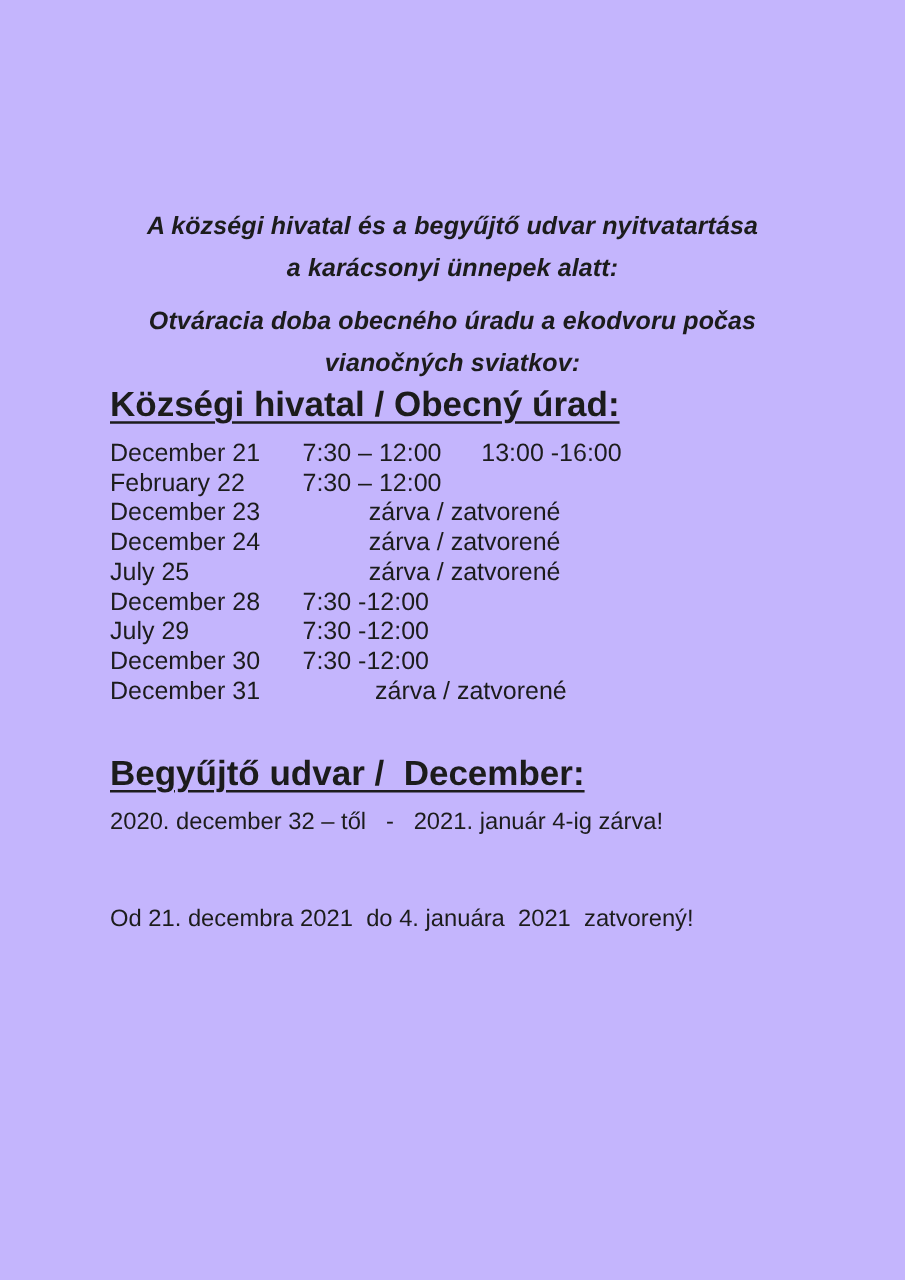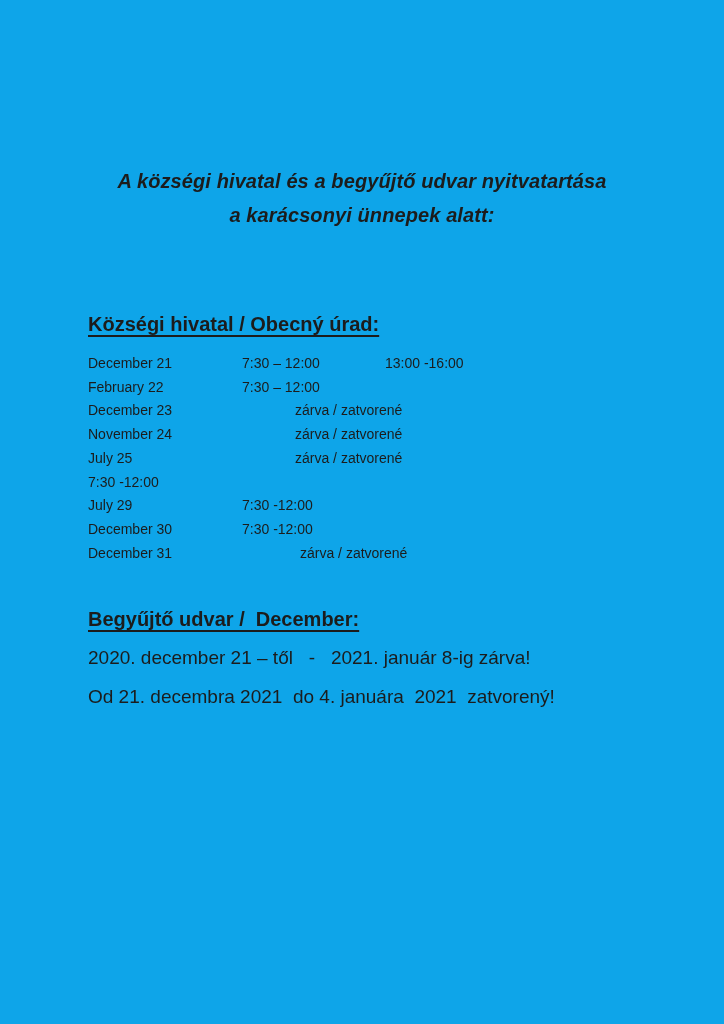--- a/index.html
+++ b/index.html
@@ -7,21 +7,21 @@
   html, body {
     background: #e9e9e9;
     font-family: "Liberation Sans", sans-serif;
   }
 
   .page {
     position: relative;
     width: 724px;
     height: 1024px;
     margin: 0 auto;
-    background: #0ea5e9;
+    background: #c4b5fd;
     color: #1c1c1c;
     overflow: hidden;
   }
 
   
   .title-block {
     position: absolute;
     top: 164px;
     left: 0;
     right: 0;
@@ -33,37 +33,37 @@
     letter-spacing: 0.1px;
   }
   .title-line { white-space: pre-wrap; }
   .title-sk { margin-top: 8px; }
 
   
   .section-heading {
     position: absolute;
     left: 88px;
     font-weight: bold;
-    font-size: 20px;
+    font-size: 28px;
     line-height: 24px;
     text-decoration: underline;
     text-decoration-thickness: 2px;
     text-underline-offset: 4px;
     white-space: pre-wrap;
   }
   .office-heading  { top: 312px; }
   .ekodvor-heading { top: 607px; }
 
   
   .schedule {
     position: absolute;
     top: 352px;
     left: 88px;
     right: 40px;
-    font-size: 14px;
+    font-size: 20px;
   }
   .t-row {
     display: flex;
     align-items: baseline;
     line-height: 23.7px;
     white-space: pre-wrap;
   }
   .t-date  { display: inline-block; width: 154px; flex: 0 0 154px; }
   .t-time1 { display: inline-block; width: 143px; flex: 0 0 143px; }
   .t-time2 { display: inline-block; }
@@ -73,33 +73,35 @@
 
   
   .ekodvor-line {
     position: absolute;
     left: 88px;
     font-size: 19px;
     line-height: 24px;
     white-space: pre-wrap;
   }
   .ekodvor-line-1 { top: 646px; }
-  .ekodvor-line-2 { top: 685px; }
+  .ekodvor-line-2 { top: 724px; }
 </style>
 </head>
 <body>
 
 <div class="page">
 
   <div class="title-block">
     <div class="title-hu">
       <div class="title-line">A községi hivatal és a begyűjtő udvar nyitvatartása</div>
       <div class="title-line">a karácsonyi ünnepek alatt:</div>
     </div>
     <div class="title-sk">
+      <div class="title-line">Otváracia doba obecného úradu a ekodvoru počas</div>
+      <div class="title-line">vianočných sviatkov:</div>
     </div>
   </div>
 
   <div class="section-heading office-heading">Községi hivatal / Obecný úrad:</div>
 
   <div class="schedule">
     <div class="t-row">
       <span class="t-date">December 21</span>
       <span class="t-time1">7:30 – 12:00</span>
       <span class="t-time2">13:00 -16:00</span>
@@ -111,32 +113,33 @@
       
       
     </div>
     <div class="t-row">
       <span class="t-date">December 23</span>
       
       
       <span class="t-status">zárva / zatvorené</span>
     </div>
     <div class="t-row">
-      <span class="t-date">November 24</span>
+      <span class="t-date">December 24</span>
       
       
       <span class="t-status">zárva / zatvorené</span>
     </div>
     <div class="t-row">
       <span class="t-date">July 25</span>
       
       
       <span class="t-status">zárva / zatvorené</span>
     </div>
     <div class="t-row">
+      <span class="t-date">December 28</span>
       <span class="t-time1">7:30 -12:00</span>
       
       
     </div>
     <div class="t-row">
       <span class="t-date">July 29</span>
       <span class="t-time1">7:30 -12:00</span>
       
       
     </div>
@@ -149,16 +152,16 @@
     <div class="t-row">
       <span class="t-date">December 31</span>
       
       
       <span class="t-status">zárva / zatvorené</span>
     </div>
   </div>
 
   <div class="section-heading ekodvor-heading">Begyűjtő udvar /  December:</div>
 
-  <div class="ekodvor-line ekodvor-line-1">2020. december 21 – től   -   2021. január 8-ig zárva!</div>
+  <div class="ekodvor-line ekodvor-line-1">2020. december 32 – től   -   2021. január 4-ig zárva!</div>
   <div class="ekodvor-line ekodvor-line-2">Od 21. decembra 2021  do 4. januára  2021  zatvorený!</div>
 
 </div>
 
 </body></html>

